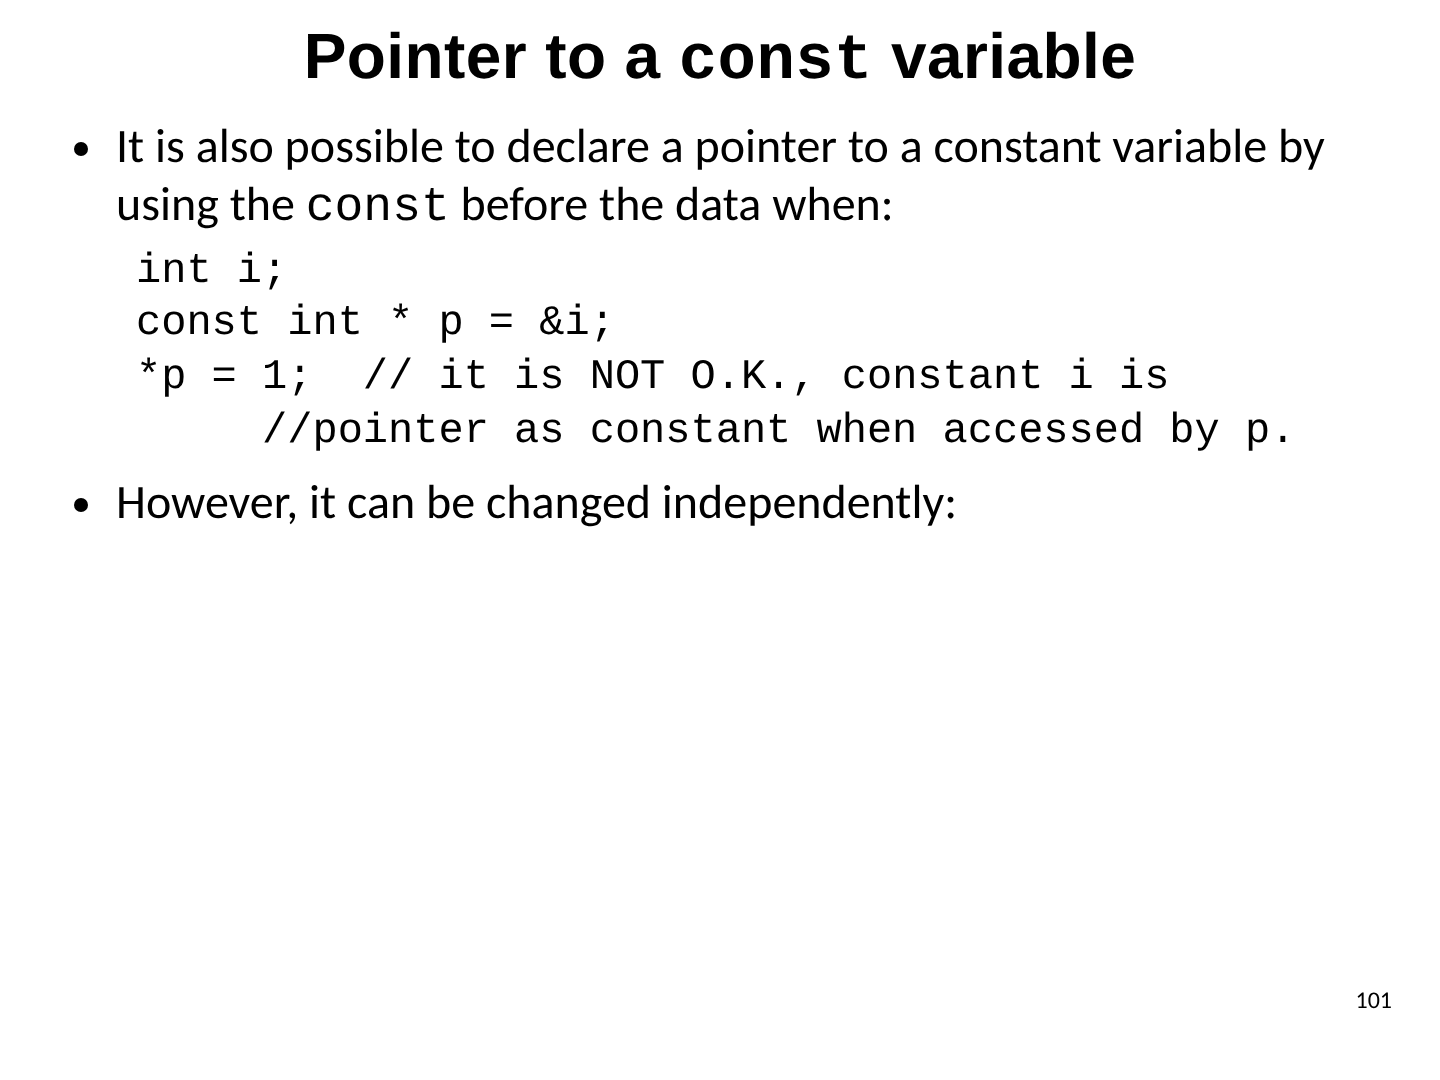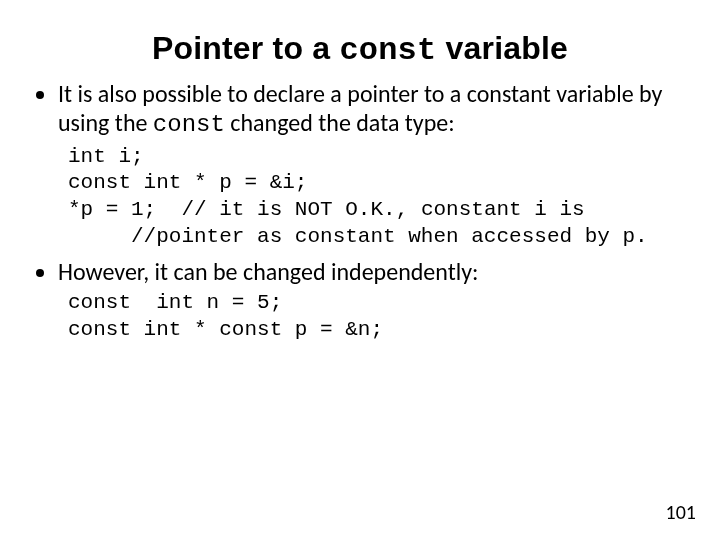--- a/index.html
+++ b/index.html
@@ -8,21 +8,21 @@
     width: 720px;
     height: 540px;
     background: #ffffff;
     font-family: Calibri, "Segoe UI", Arial, sans-serif;
     color: #000;
     position: relative;
     overflow: hidden;
   }
   .slide {
     box-sizing: border-box;
-    padding: 30px 28px 0 28px;
+    padding: 10px 28px 0 28px;
   }
   .title {
     font-family: "Trebuchet MS", "Candara", Arial, sans-serif;
     font-weight: 700;
     font-size: 32px;
     text-align: center;
     margin: 0 0 10px 0;
     letter-spacing: 0.2px;
   }
   .mono {
@@ -42,50 +42,48 @@
     font-family: "Courier New", Courier, monospace;
     font-size: 21px;
     line-height: 1.28;
     margin: 4px 0 6px 40px;
     white-space: pre;
   }
   .u { }
   .pagenum {
     position: absolute;
     right: 24px;
-    bottom: 16px;
-    font-size: 20px;
+    bottom: 32px;
+    font-size: 12px;
   }
 </style>
 </head>
 <body>
 
 <div class="slide">
 
   <h1 class="title">
     <span>Pointer to a </span><span class="mono">const</span><span> variable</span>
   </h1>
 
   <ul class="top">
 
     <li>
-      <span>It is also possible to declare a pointer to a constant variable by using the </span><span class="mono">const</span><span> changed the data type:</span>
+      <span>It is also possible to declare a pointer to a constant variable by using the </span><span class="mono">const</span><span> before the data when:</span>
     </li>
 
   </ul>
 
   <div class="codeblock"><span>int i;</span>
 <span>const int * p = &amp;i;</span>
 <span>*p = 1;  // it is </span><span class="u">NOT O.K., </span><span>constant i is</span>
 <span>     //pointer as constant when accessed by p.</span></div>
 
   <ul class="top">
     <li>However, it can be changed independently:</li>
   </ul>
 
 
 
-  <div class="codeblock"><span>const  int n = 5;</span>
-<span>const int * const p = &amp;n;</span></div>
 
 </div>
 
 <div class="pagenum">101</div>
 
 </body></html>

